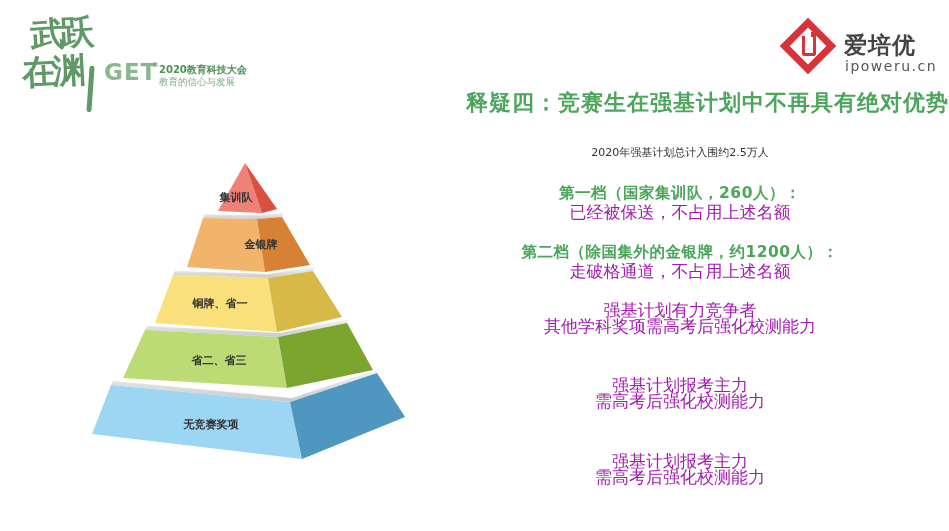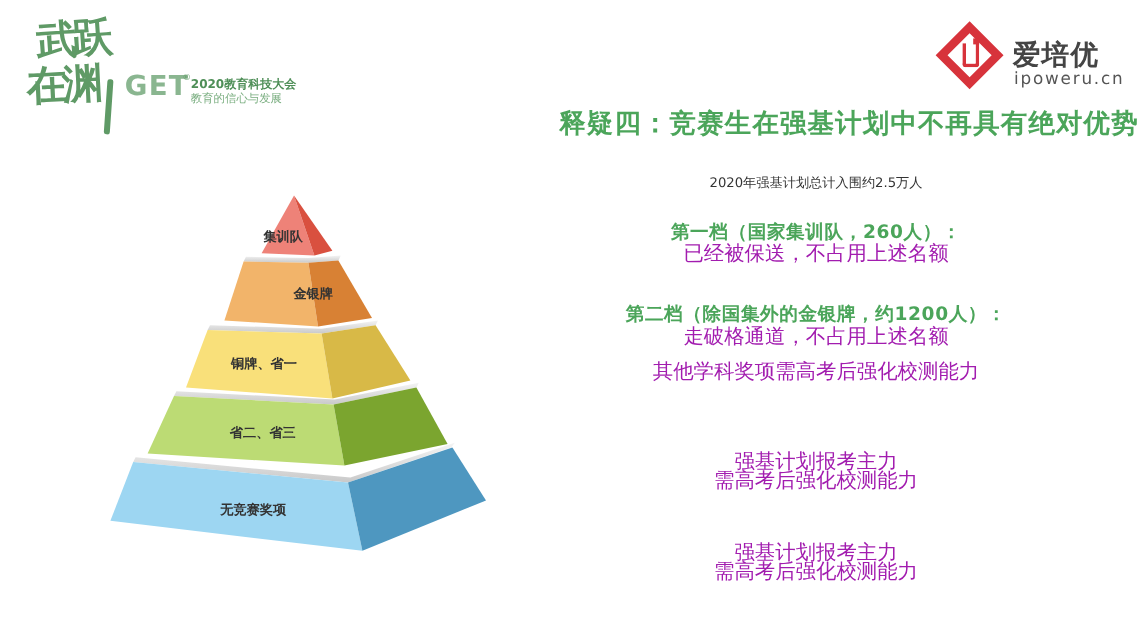--- a/index.html
+++ b/index.html
@@ -101,26 +101,27 @@
 <div class="tier-label" style="left:219px; top:353px;">省二、省三</div>
 <div class="tier-label" style="left:211px; top:417px;">无竞赛奖项</div>
 
 <div class="right-col summary">2020年强基计划总计入围约2.5万人</div>
 
 <div class="tier-block" style="top:183px;">
   <div class="tier-head">第一档（国家集训队，260人）：</div>
   <div class="tier-desc">已经被保送，不占用上述名额</div>
 </div>
 
-<div class="tier-block" style="top:242px;margin-top:10px;">
+<div class="tier-block" style="top:242px;">
   <div class="tier-head">第二档（除国集外的金银牌，约1200人）：</div>
   <div class="tier-desc">走破格通道，不占用上述名额</div>
 </div>
 
 <div class="tier-block" style="top:302px;">
+  <div class="tier-desc">强基计划有力竞争者</div>
   <div class="tier-desc">其他学科奖项需高考后强化校测能力</div>
 </div>
 
 <div class="tier-block" style="top:377px;">
   <div class="tier-desc">强基计划报考主力</div>
   <div class="tier-desc">需高考后强化校测能力</div>
 </div>
 
 <div class="tier-block" style="top:453px;">
   <div class="tier-desc">强基计划报考主力</div>

